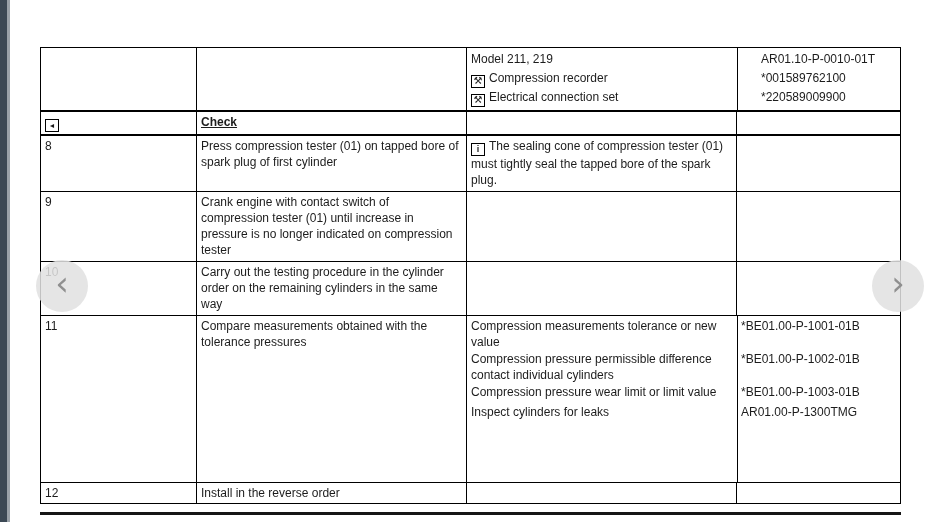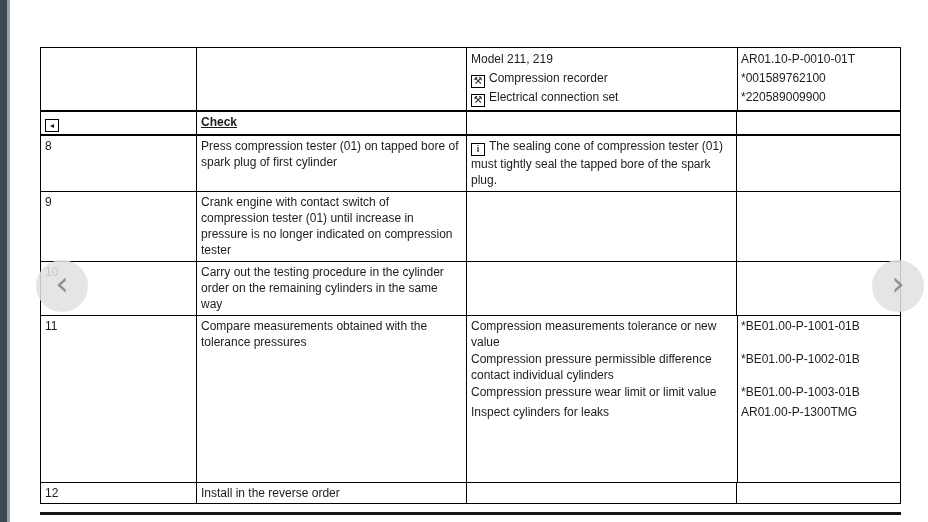--- a/index.html
+++ b/index.html
@@ -34,21 +34,21 @@
   .cell { padding:2px 6px 2px 4px; border-right:1px solid #000; }
   .cell.c4 { border-right:none; }
   .bold { font-weight:bold; }
 
   .pairs { position:relative; padding:2px 0; }
   .pairs::before { content:""; position:absolute; left:270px; top:0; bottom:0; width:1px; background:#000; }
   .pair { display:grid; grid-template-columns:270px 163px; }
   .ptext { padding:1px 6px 1px 4px; }
   .pcode { padding:1px 4px; }
   .intro .ptext, .intro .pcode { line-height:19px; padding-top:0; padding-bottom:0; }
-  .intro .pair { min-height:19px; }
+  .intro .pair { min-height:19px;gap:20px; }
   .spec .ptext, .spec .pcode { line-height:15.5px; }
 
   .icon-box {
     display:inline-flex; align-items:center; justify-content:center;
     width:14px; height:13px; border:1px solid #000; background:#fff;
     font-size:9px; font-weight:bold; line-height:1;
     margin-right:4px; vertical-align:-2px;
   }
   .icon-box.tool { font-size:10px; font-weight:normal; }
   .icon-box.prev { font-size:7px; }

